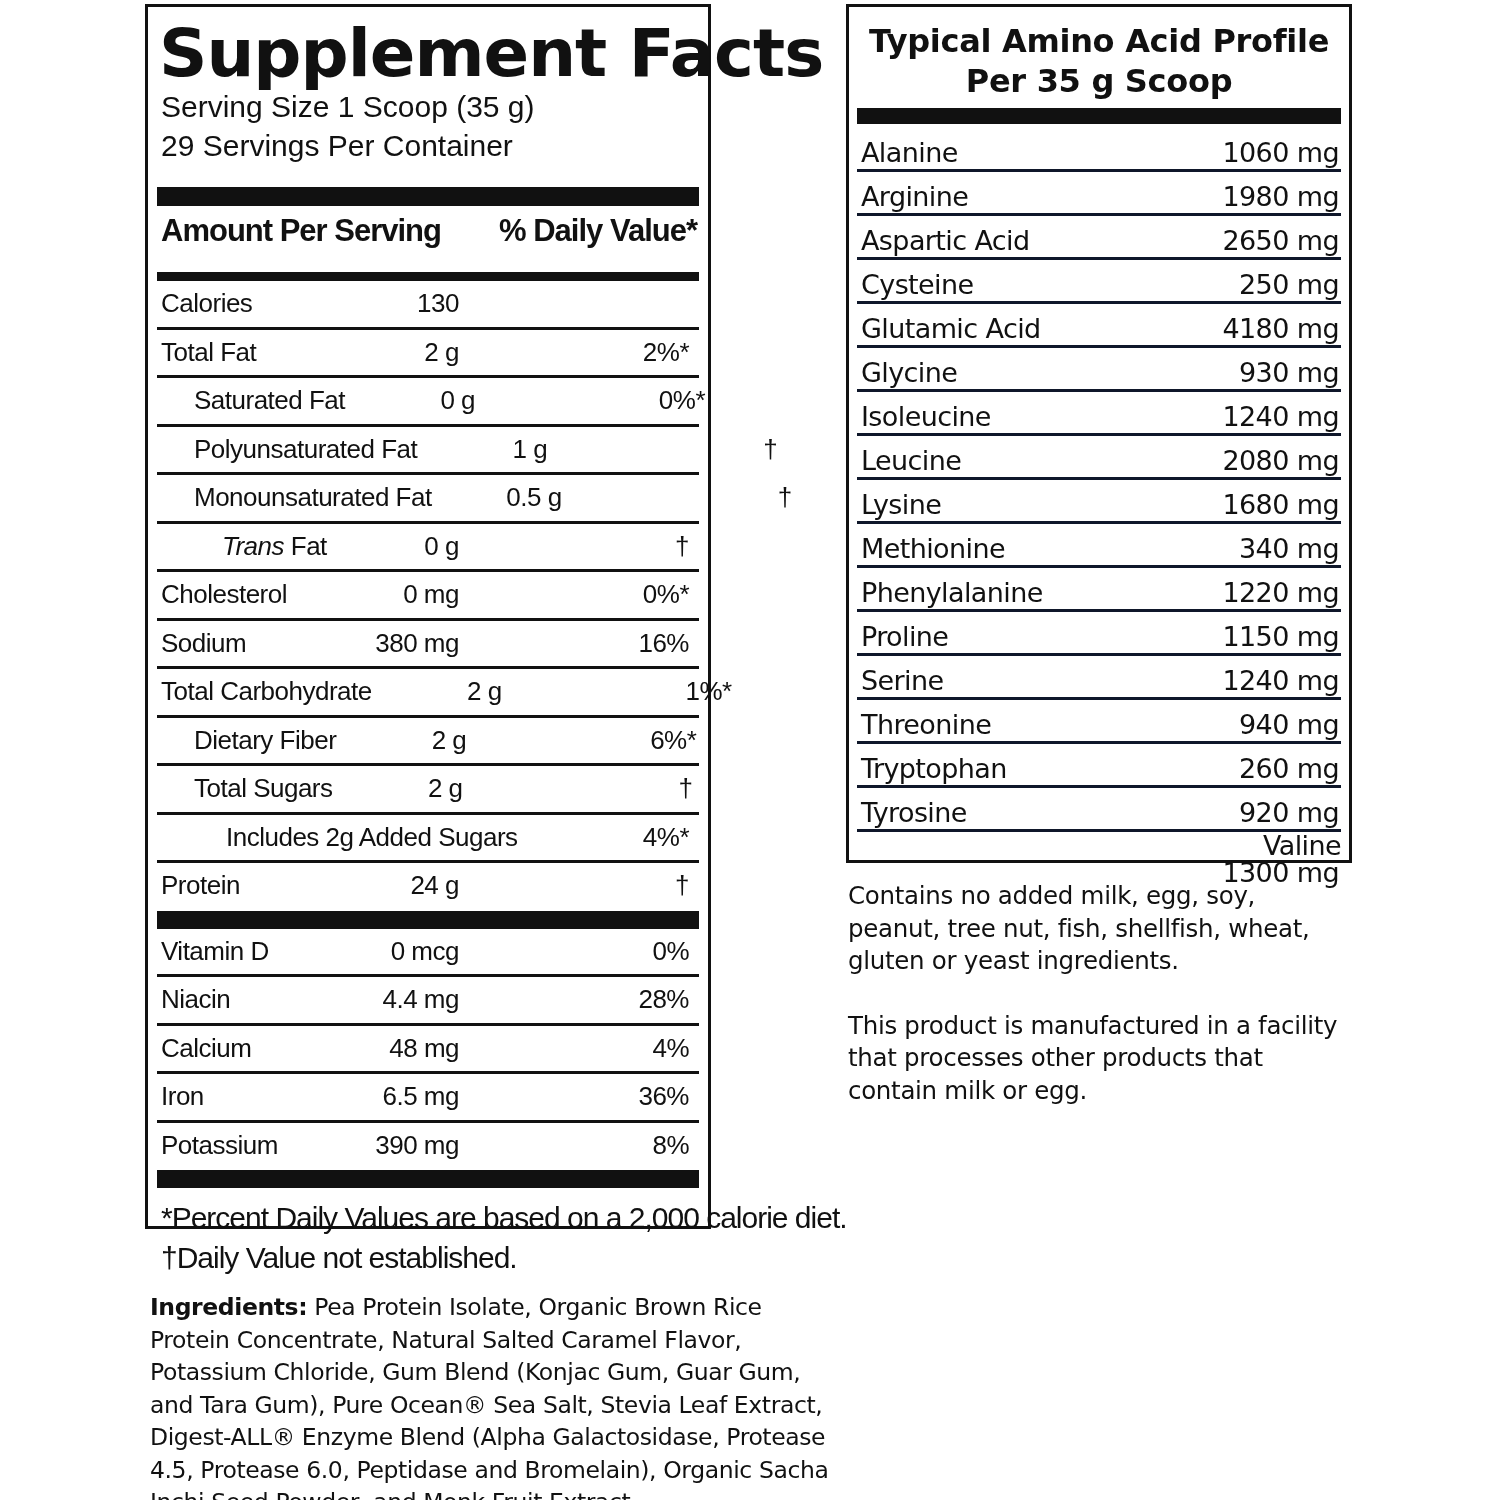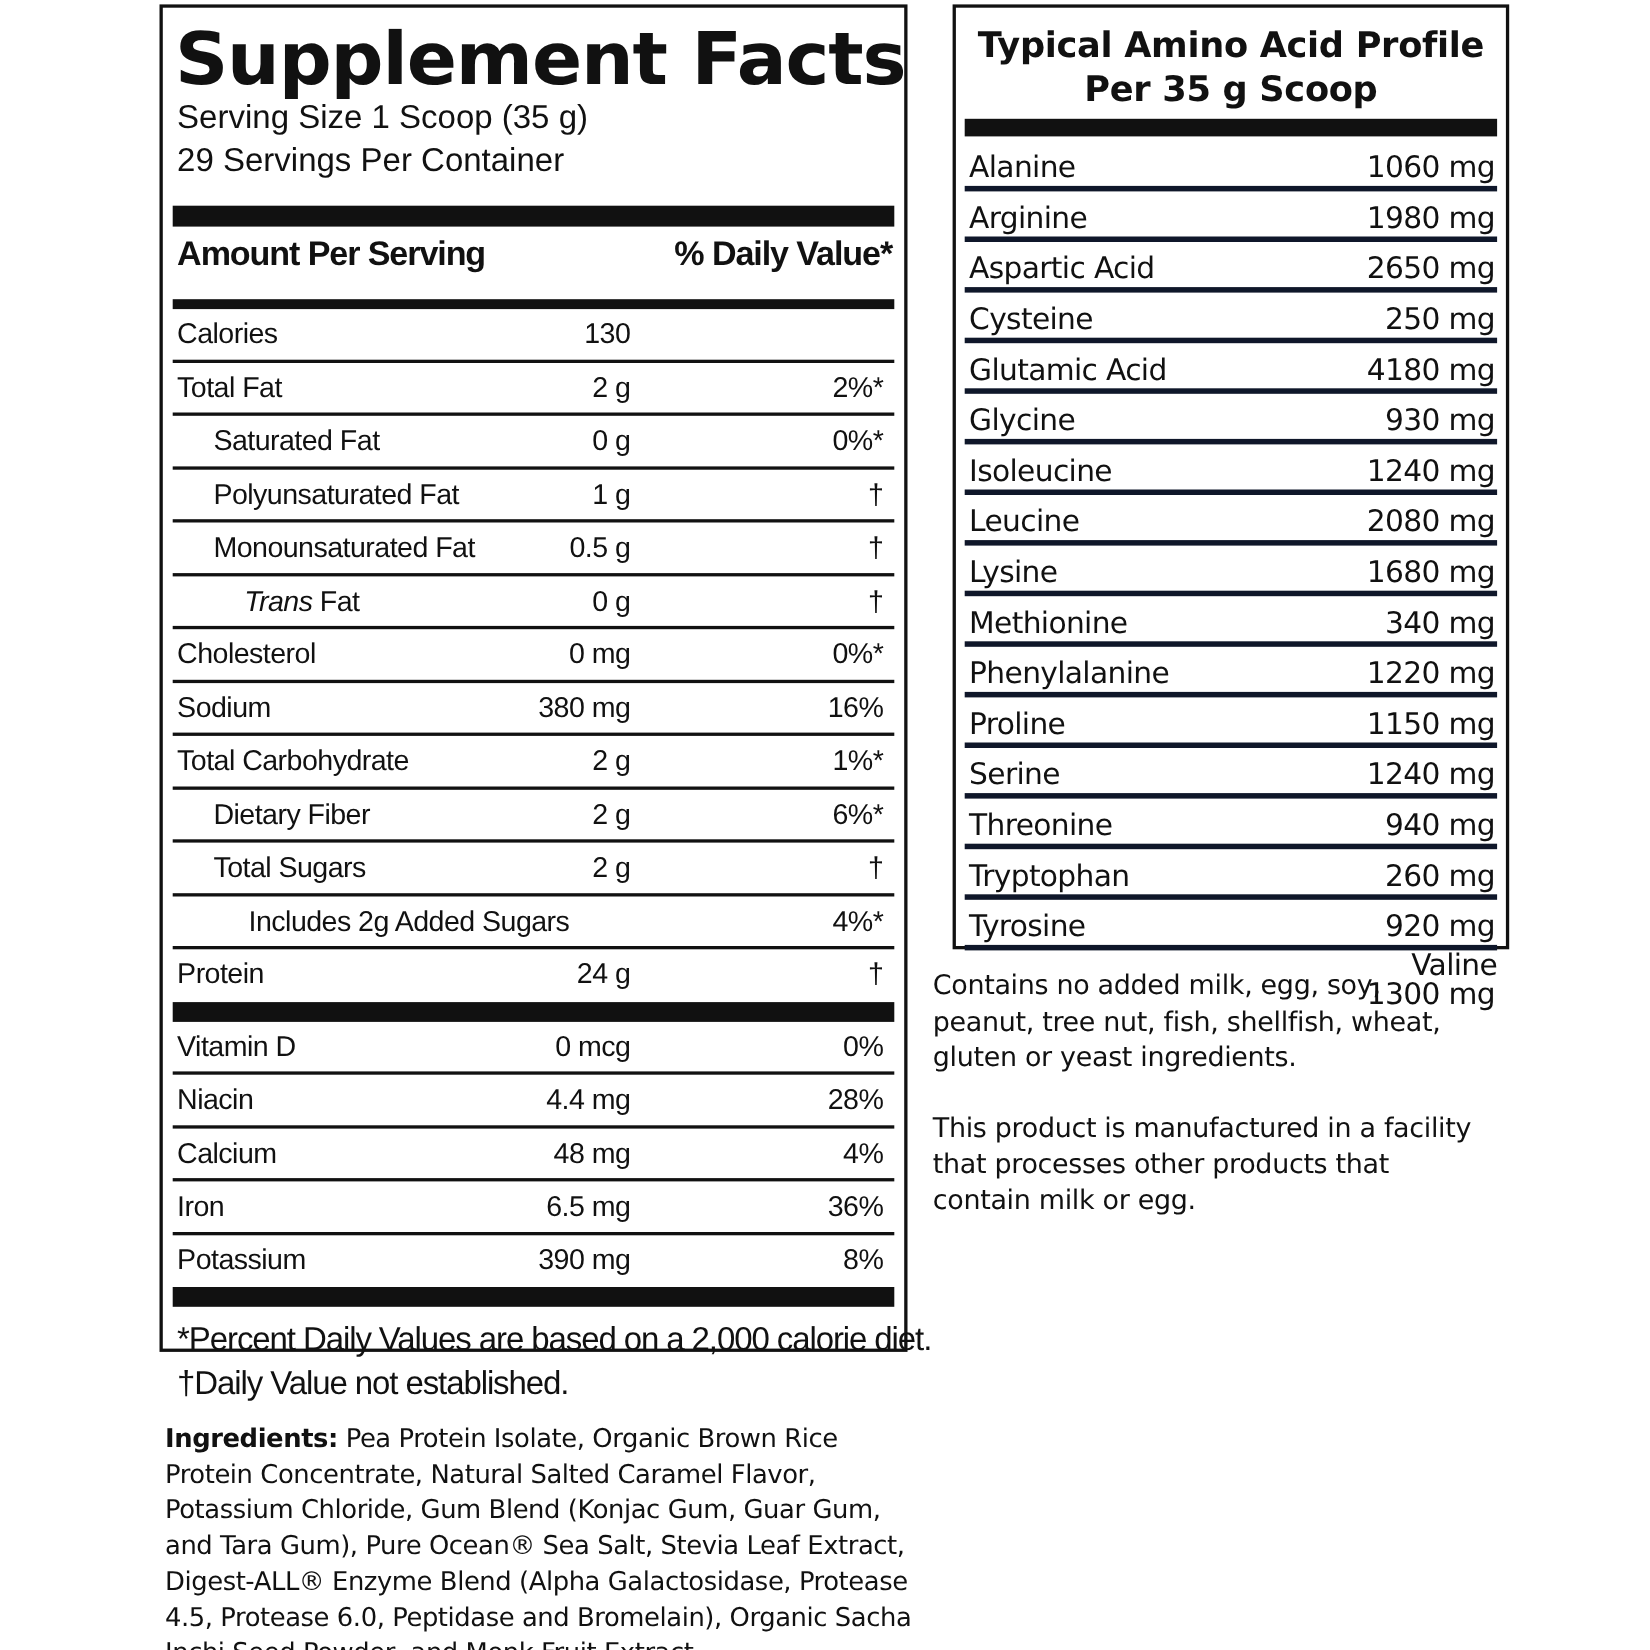--- a/index.html
+++ b/index.html
@@ -1,19 +1,19 @@
 <!DOCTYPE html>
 <html><head>
 <meta charset="utf-8">
 <style>
   html, body { margin:0; padding:0; background:#ffffff; }
   body { width:1500px; height:1500px; position:relative; overflow:hidden; color:#111; font-family:"Liberation Sans", sans-serif; }
 
   
-  .sf { position:absolute; left:145px; top:4px; width:680px; height:1225px; border:3px solid #111; box-sizing:border-box; }
+  .sf { position:absolute; left:145px; top:4px; width:566px; height:1225px; border:3px solid #111; box-sizing:border-box; }
   .sf-inner { position:absolute; left:9px; right:9px; top:0; }
   .sf-title { font-family:"DejaVu Sans", sans-serif; font-weight:bold; font-size:66px; letter-spacing:-1px; line-height:1; margin-top:14px; margin-left:2px; white-space:nowrap; transform:scaleX(1.02); transform-origin:left; }
   .sf-sub { font-family:"Liberation Sans", sans-serif; font-size:30px; line-height:39px; margin-left:4px; }
   .sf-sub:first-of-type { margin-top:8px; }
   .thick { background:#111; height:19px; }
   .thick-a { margin-top:22px; }
   .hdr { display:flex; justify-content:space-between; align-items:center; height:50px; font-weight:bold; font-size:31px; letter-spacing:-1px; padding:0 2px 16px 4px; }
   .thick-b { height:9px; }
 
   .row { display:grid; grid-template-columns:1fr 130px 240px; align-items:center; height:45.5px; border-bottom:3px solid #111; font-size:26px; letter-spacing:-0.5px; }
@@ -28,25 +28,25 @@
 
   .thick-c { height:18px; margin-top:2px; }
   .thick-d { height:18px; margin-top:2px; }
   .foot { font-size:30px; letter-spacing:-1px; line-height:40px; padding-left:4px; margin-top:10px; white-space:nowrap; }
 
   
   .ingr { position:absolute; left:150px; top:1243px; width:690px; font-family:"DejaVu Sans", sans-serif; font-size:23.5px; line-height:32.5px; letter-spacing:-0.4px;margin-top:48px; }
   .ingr b { font-weight:bold; }
 
   
-  .aa { position:absolute; left:846px; top:4px; width:506px; height:859px; border:3px solid #111; box-sizing:border-box;margin-left:20px; }
+  .aa { position:absolute; left:846px; top:4px; width:506px; height:859px; border:3px solid #111; box-sizing:border-box; }
   .aa-title { font-family:"DejaVu Sans", sans-serif; font-weight:bold; font-size:32px; text-align:center; line-height:40px; margin-top:14px; letter-spacing:-0.3px; }
   .aa-bar { position:absolute; left:8px; right:8px; top:101px; height:16px; background:#111; }
   .aa-list { position:absolute; left:8px; right:8px; top:121px; }
-  .aa-row { display:flex; justify-content:space-between; align-items:flex-end; height:38px; border-bottom:5px solid #0f172a; font-family:"DejaVu Sans", sans-serif; font-size:27px; letter-spacing:-0.6px; line-height:1; padding:0 0 3px 4px; }
+  .aa-row { display:flex; justify-content:space-between; align-items:flex-end; height:38px; border-bottom:3px solid #0f172a; font-family:"DejaVu Sans", sans-serif; font-size:27px; letter-spacing:-0.6px; line-height:1; padding:0 0 3px 4px; }
   .aa-row.last { border-bottom:none;flex-direction:column; }
   .aa-row .val { padding-right:2px; }
 
   
   .notes { position:absolute; left:848px; top:880px; width:500px; font-family:"DejaVu Sans", sans-serif; font-size:24.5px; line-height:32.5px; letter-spacing:-0.3px; }
   .notes p { margin:0 0 32px 0; }
 </style>
 </head>
 <body>
 

